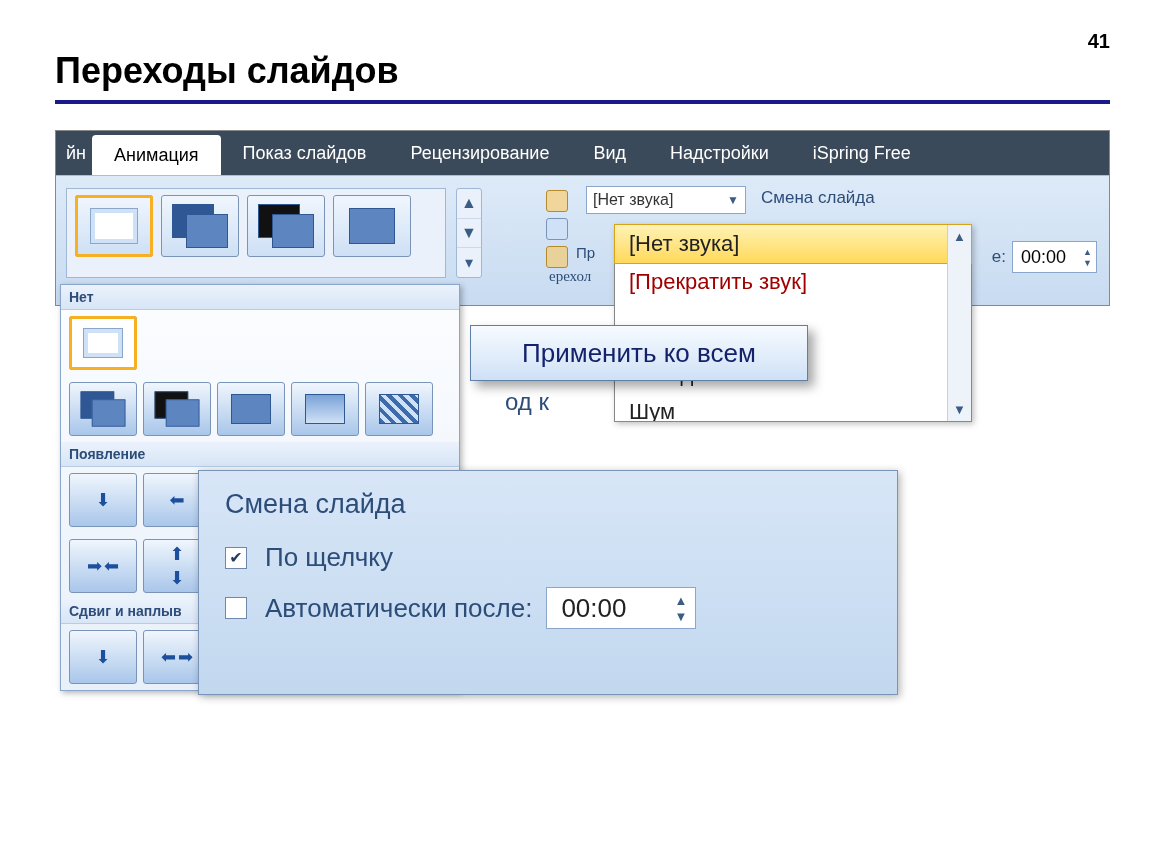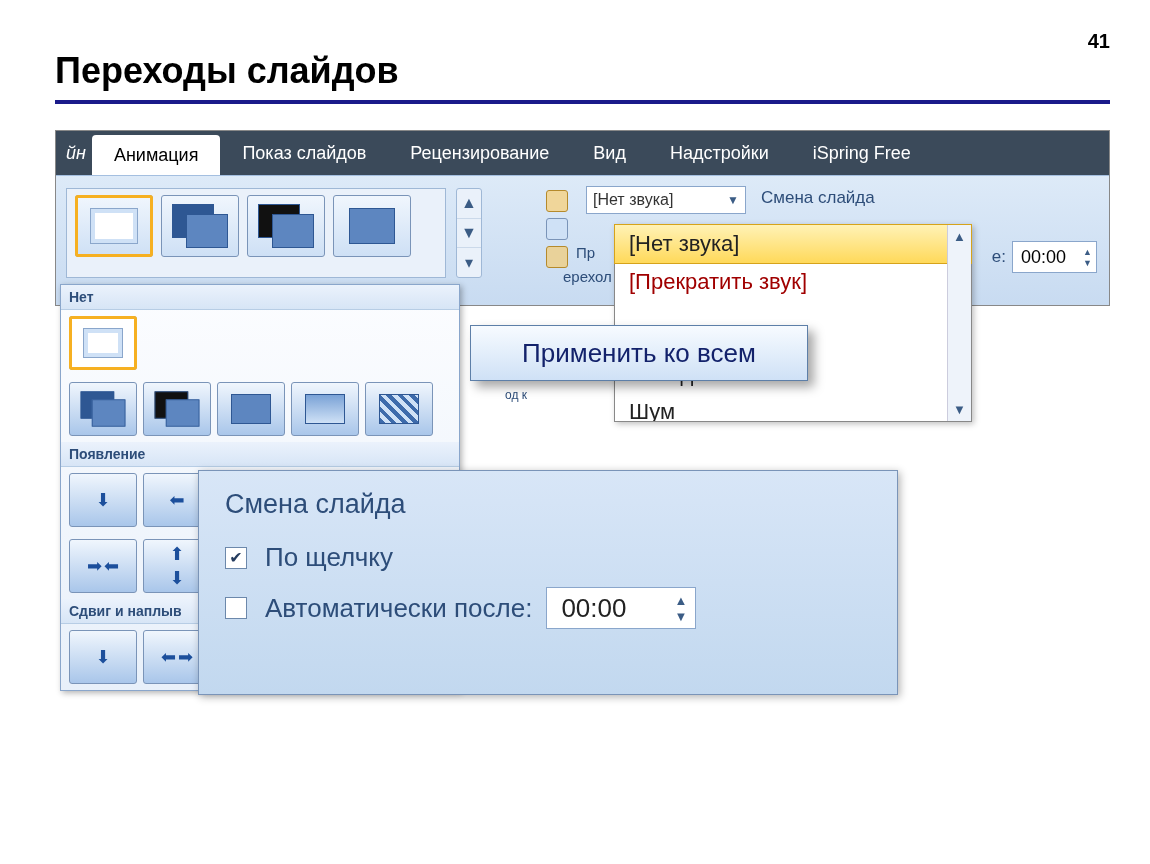--- a/index.html
+++ b/index.html
@@ -4,21 +4,21 @@
 <style>
   * { box-sizing: border-box; margin:0; padding:0; }
   body { font-family: Arial, Helvetica, sans-serif; background:#fff; width:1150px; height:864px; position:relative; }
 
   .page-number { position:absolute; top:30px; right:40px; font-weight:bold; font-size:20px; }
   .page-title { position:absolute; top:50px; left:55px; font-weight:bold; font-size:36px; }
   .title-rule { position:absolute; top:100px; left:55px; width:1055px; height:4px; background:#1a1a8a; }
 
   .ribbon-frame { position:absolute; top:130px; left:55px; width:1055px; border:1px solid #888; }
   .ribbon-tabs { background:#3b4a5a; height:44px; display:flex; align-items:stretch; padding-left:10px; }
-  .tab-partial { color:#fff; font-size:18px; padding:12px 6px 0 0;font-style:italic; }
+  .tab-partial { color:#fff; font-size:18px; padding:12px 6px 0 0; }
   .tab { color:#fff; font-size:18px; padding:12px 22px 0; cursor:pointer; }
   .tab.active { background:#fff; color:#000; border-radius:4px 4px 0 0; margin-top:4px; padding-top:10px; }
 
   .ribbon-body { background:linear-gradient(#ddeaf8,#c8dbf1); height:130px; border-top:1px solid #a4bfe0; position:relative; display:flex; }
   .gallery-main {
     margin:12px 10px; border:1px solid #9fb8d6; background:#eaf1fa;
     display:flex; gap:8px; padding:6px 8px; width:380px; height:90px;
   }
   .g-thumb { width:78px; height:62px; border:1px solid #7a94b8; background:linear-gradient(#f0f6fd,#cee0f5); border-radius:3px; position:relative; cursor:pointer; display:flex; align-items:center; justify-content:center; }
   .g-thumb.selected { outline:3px solid #f6b021; outline-offset:-3px; }
@@ -152,21 +152,21 @@
       <div class="gsbtn">▼</div>
       <div class="gsbtn">▾</div>
     </div>
 
     <div class="mini-icons">
       <span class="mini-icon"></span>
       <span class="mini-icon" style="background:#cfe1f6; border-color:#7a94b8;"></span>
       <span style="display:block;width:22px;height:22px;background:#e9d29a;border:1px solid #b58a2c;border-radius:3px;"></span>
     </div>
     <div style="position:absolute;left:520px;top:68px;font-size:15px;color:#2d4d79;text-align:right;">Пр</div>
-    <div style="position:absolute;left:507px;top:92px;font-size:15px;color:#2d4d79;">ерехол</div>
+    <div style="position:absolute;left:493px;top:92px;font-size:15px;color:#2d4d79;font-family:Liberation Serif, serif;">ерехол</div>
 
     <div class="sound-combo">
       <span>[Нет звука]</span>
       <span class="chev">▼</span>
     </div>
     <div class="section-label">Смена слайда</div>
 
     <div class="time-combo">
       <span class="colon-label">е:</span>
       <div class="time-input">
@@ -291,21 +291,21 @@
   <div class="dd-item cut">[Прекратить звук]</div>
   <div style="height:54px;"></div>
   <div class="dd-item">Аплодисменты</div>
   <div class="dd-item" style="padding-bottom:2px; overflow:hidden; height:28px;">Шум</div>
   <div class="dd-scroll">
     <span class="arw">▲</span>
     <span class="arw">▼</span>
   </div>
 </div>
 
-<div style="position:absolute;top:388px;left:505px;font-size:12px;color:#2d4d79;z-index:3;">од к</div>
+<div style="position:absolute;top:388px;left:505px;font-size:24px;color:#2d4d79;z-index:3;">од к</div>
 
 <div class="callout-stem"></div>
 <div class="callout-arrow"></div>
 <div class="callout-box">
   <span>Применить ко всем</span>
 </div>
 
 <div class="advance-panel">
   <div class="ap-title">Смена слайда</div>
   <div class="ap-row">

